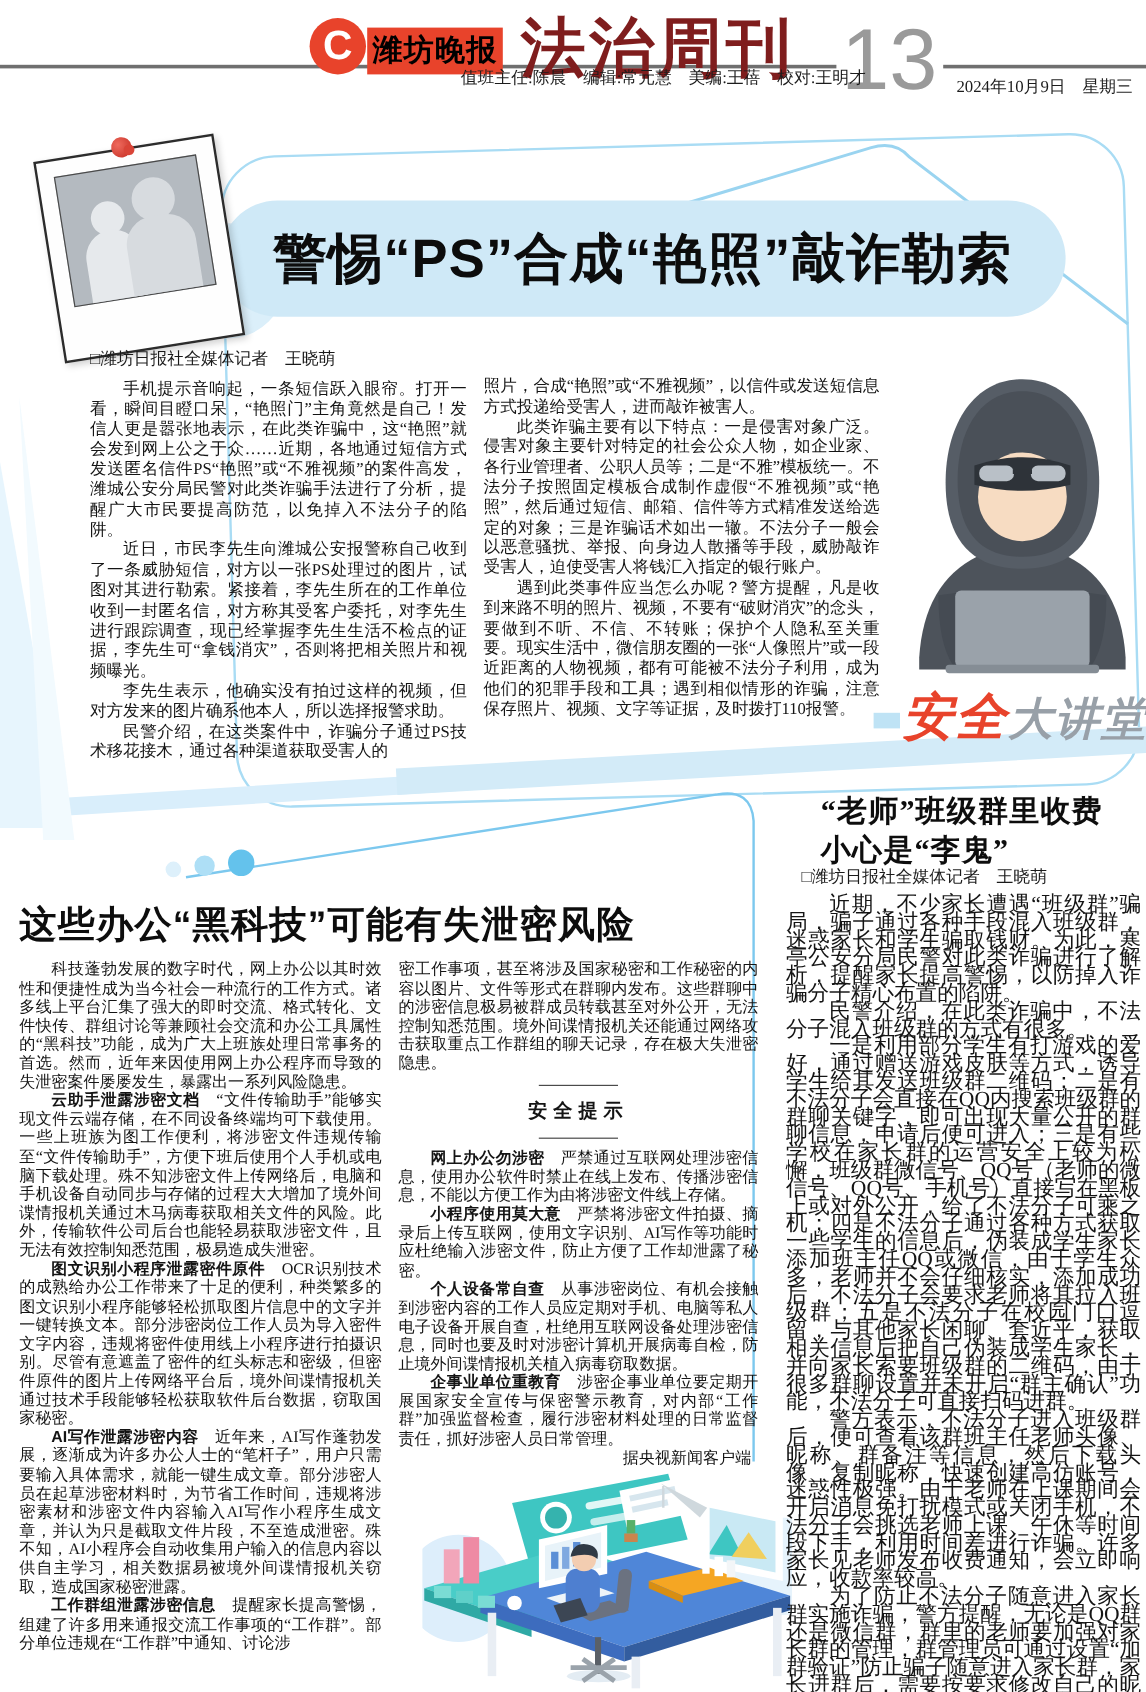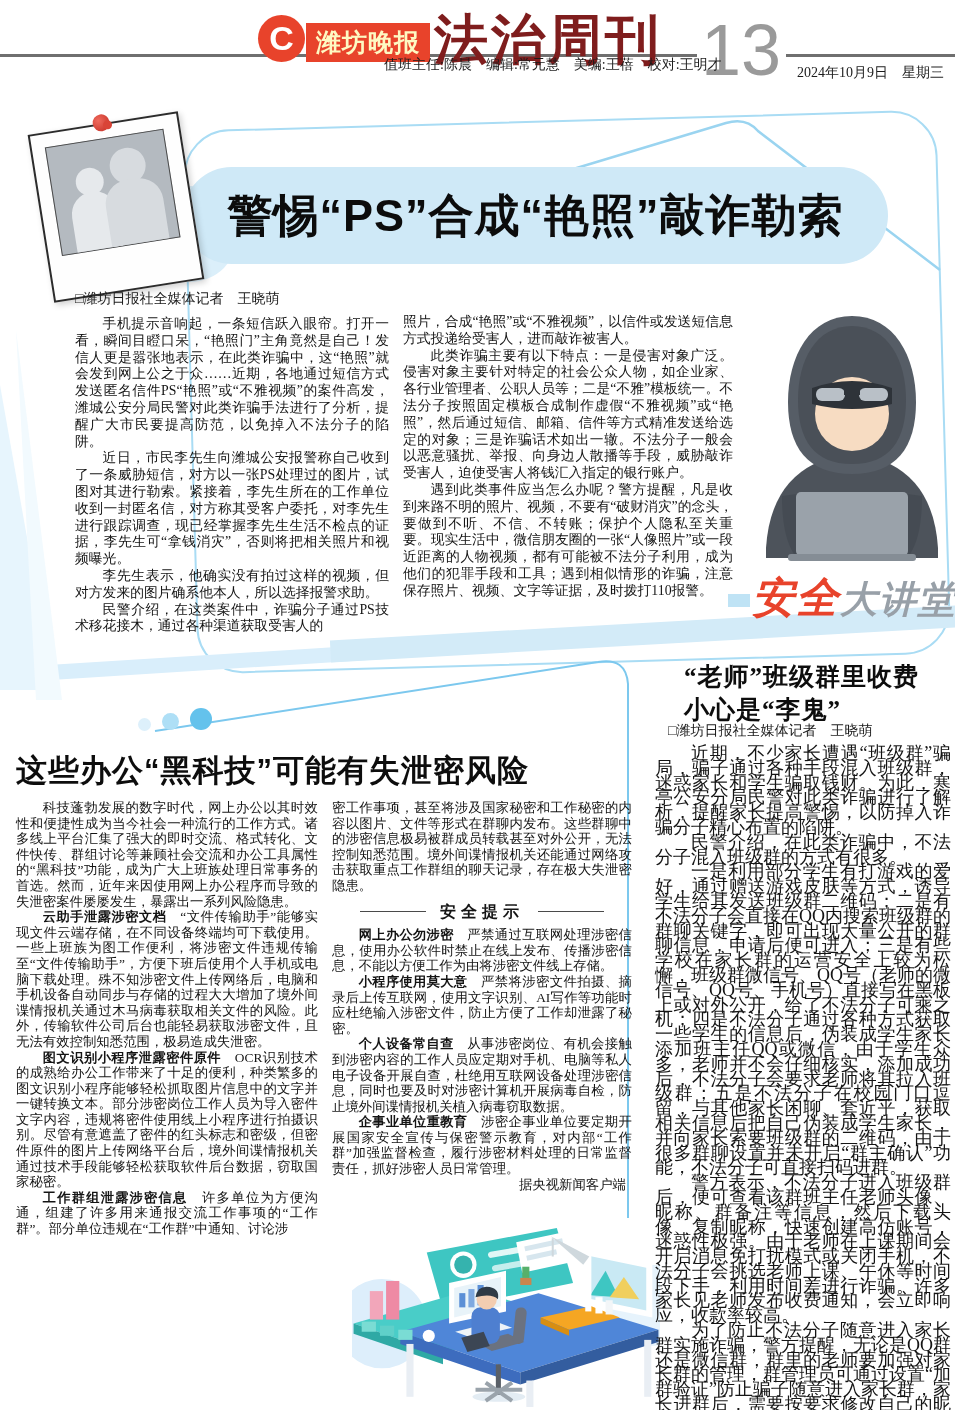--- a/index.html
+++ b/index.html
@@ -5,22 +5,22 @@
   html,body{margin:0;padding:0;}
   body{width:955px;height:1410px;position:relative;overflow:hidden;background:#ffffff;
        font-family:"Liberation Serif","DejaVu Serif",serif;color:#141414;}
   
   .rule{position:absolute;height:3px;background:#6f6f6f;top:54px;}
   .rule.left{left:0;width:697px;}
   .rule.right{left:786px;width:169px;}
   .logo-circle{position:absolute;left:258px;top:15px;width:47px;height:47px;border-radius:50%;
     background:#e8432b;color:#fff;font-family:"Liberation Sans",sans-serif;font-weight:900;
     font-size:34px;line-height:47px;text-align:center;}
-  .brand-box{position:absolute;left:306px;top:23px;width:124px;height:39px;background:#e8432b;
-    color:#fef9c3;font-family:"Liberation Sans",sans-serif;font-weight:900;font-size:25px;
+  .brand-box{position:absolute;left:306px;top:23px;width:113px;height:39px;background:#e8432b;
+    color:#000000;font-family:"Liberation Sans",sans-serif;font-weight:900;font-size:25px;
     line-height:39px;text-align:center;letter-spacing:1px;}
   .section-title{position:absolute;left:434px;top:4px;font-family:"Liberation Serif",serif;
     font-weight:900;font-size:54px;color:#7f1d1d;letter-spacing:3px;}
   .page-number{position:absolute;left:701px;top:14px;font-family:"Liberation Sans",sans-serif;
     font-size:72px;font-weight:500;color:#9a9a9a;line-height:72px;}
   .credits{position:absolute;left:368px;top:56px;font-size:14px;color:#1c1c1c;margin-left:16px;}
   .date-line{position:absolute;left:797px;top:64px;font-size:14px;color:#1c1c1c;}
   
   .outline-box{position:absolute;left:190px;top:120px;width:750px;height:540px;
     border:2px solid #a9dcf4;border-radius:46px;transform:rotate(-1.6deg);z-index:0;}
@@ -58,21 +58,21 @@
   .badge{position:absolute;left:752px;top:570px;z-index:3;font-family:"Liberation Sans",sans-serif;
     font-style:italic;white-space:nowrap;}
   .badge .red{font-size:42px;font-weight:900;color:#e8432b;letter-spacing:2px;}
   .badge .gray{font-size:37px;font-weight:800;color:#98a0a8;letter-spacing:2px;}
   .badge-accent{position:absolute;left:728px;top:594px;width:22px;height:13px;background:#bfe3f5;z-index:2;}
   
   .a2-title{position:absolute;left:16px;top:750px;margin:0;font-family:"Liberation Sans",sans-serif;
     font-weight:900;font-size:31px;color:#0d0d0d;letter-spacing:1px;z-index:3;}
   .a2{font-size:13.4px;line-height:15.6px;}
   .lead{font-weight:bold;font-family:"Liberation Sans",sans-serif;font-size:13.2px;}
-  .tips-header{display:flex;align-items:center;justify-content:center;gap:14px;margin:10px 0 8px 0;}
+  .tips-header{display:flex;align-items:center;justify-content:center;gap:14px;margin:10px 0 8px 0;flex-direction:column;}
   .tips-header .hline{width:66px;height:1px;background:#4a4a4a;}
   .tips-header .t{font-weight:bold;font-size:16px;letter-spacing:5px;}
   .source{text-align:right;margin-top:4px;padding-right:6px;}
   .office{position:absolute;left:352px;top:1222px;width:308px;height:188px;z-index:2;}
   
   .a3-title{position:absolute;left:668px;top:644px;margin:16px;font-family:"Liberation Serif",serif;
     font-weight:900;font-size:25px;line-height:33px;color:#0d0d0d;letter-spacing:1px;z-index:3;}
   .a3{font-size:18px;line-height:14.8px;}
 </style>
 </head>
@@ -149,21 +149,22 @@
 <div class="badge">
   <span class="red">安全</span><span class="gray">大讲堂</span>
 </div>
 
 <h2 class="a2-title">这些办公“黑科技”可能有失泄密风险</h2>
 
 <div class="art-col a2" style="left:16px;top:800px;width:302px;">
   <p>科技蓬勃发展的数字时代，网上办公以其时效性和便捷性成为当今社会一种流行的工作方式。诸多线上平台汇集了强大的即时交流、格式转化、文件快传、群组讨论等兼顾社会交流和办公工具属性的“黑科技”功能，成为广大上班族处理日常事务的首选。然而，近年来因使用网上办公程序而导致的失泄密案件屡屡发生，暴露出一系列风险隐患。</p>
   <p><b class="lead">云助手泄露涉密文档　</b><span>“文件传输助手”能够实现文件云端存储，在不同设备终端均可下载使用。一些上班族为图工作便利，将涉密文件违规传输至“文件传输助手”，方便下班后使用个人手机或电脑下载处理。殊不知涉密文件上传网络后，电脑和手机设备自动同步与存储的过程大大增加了境外间谍情报机关通过木马病毒获取相关文件的风险。此外，传输软件公司后台也能轻易获取涉密文件，且无法有效控制知悉范围，极易造成失泄密。</span></p>
   <p><b class="lead">图文识别小程序泄露密件原件　</b><span>OCR识别技术的成熟给办公工作带来了十足的便利，种类繁多的图文识别小程序能够轻松抓取图片信息中的文字并一键转换文本。部分涉密岗位工作人员为导入密件文字内容，违规将密件使用线上小程序进行拍摄识别。尽管有意遮盖了密件的红头标志和密级，但密件原件的图片上传网络平台后，境外间谍情报机关通过技术手段能够轻松获取软件后台数据，窃取国家秘密。</span></p>
-  <p><b class="lead">工作群组泄露涉密信息　</b><span>许多单位为方便沟通，组建了许多用来通报交流工作事项的“工作群”。部分单位违规在“工作群”中通知、讨论涉</span></p>
+  <p><b class="lead">AI写作泄露涉密内容　</b><span>近年来，AI写作蓬勃发展，逐渐成为许多办公人士的“笔杆子”，用户只需要输入具体需求，就能一键生成文章。部分涉密人员在起草涉密材料时，为节省工作时间，违规将涉密素材和涉密文件内容输入AI写作小程序生成文章，并认为只是截取文件片段，不至造成泄密。殊不知，AI小程序会自动收集用户输入的信息内容以供自主学习，相关数据易被境外间谍情报机关窃取，造成国家秘密泄露。</span></p>
+  <p><b class="lead">工作群组泄露涉密信息　</b><span>提醒家长提高警惕，组建了许多用来通报交流工作事项的“工作群”。部分单位违规在“工作群”中通知、讨论涉</span></p>
 </div>
 
 <div class="art-col a2" style="left:332px;top:800px;width:300px;">
   <p class="noindent">密工作事项，甚至将涉及国家秘密和工作秘密的内容以图片、文件等形式在群聊内发布。这些群聊中的涉密信息极易被群成员转载甚至对外公开，无法控制知悉范围。境外间谍情报机关还能通过网络攻击获取重点工作群组的聊天记录，存在极大失泄密隐患。</p>
   <div class="tips-header">
     <span class="hline"></span>
     <span class="t">安全提示</span>
     <span class="hline"></span>
   </div>
   <p><b class="lead">网上办公勿涉密　</b><span>严禁通过互联网处理涉密信息，使用办公软件时禁止在线上发布、传播涉密信息，不能以方便工作为由将涉密文件线上存储。</span></p>

